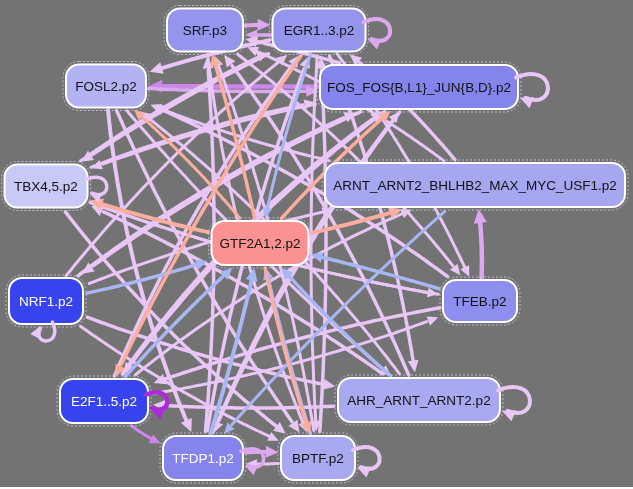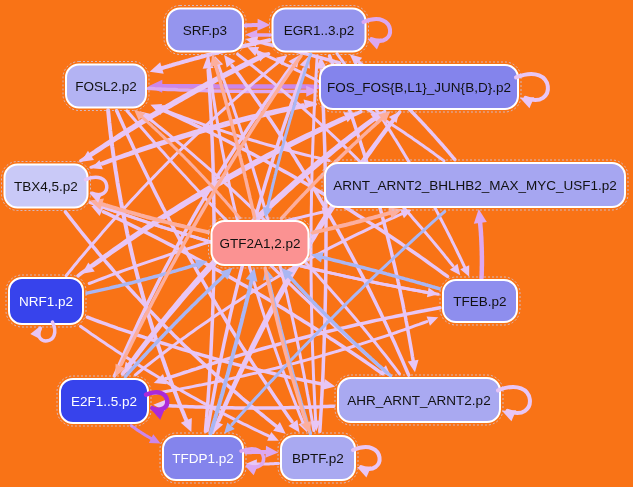--- a/index.html
+++ b/index.html
@@ -8,21 +8,21 @@
     background: #ffffff;
     width: 633px;
     height: 489px;
     overflow: hidden;
     font-family: "Liberation Sans", sans-serif;
   }
   .canvas {
     position: relative;
     width: 633px;
     height: 487px;
-    background: #f97316;
+    background: #737373;
   }
   svg { display: block; }
   .node-label {
     font-family: "Liberation Sans", sans-serif;
     pointer-events: none;
   }
 </style>
 </head>
 <body>
 

